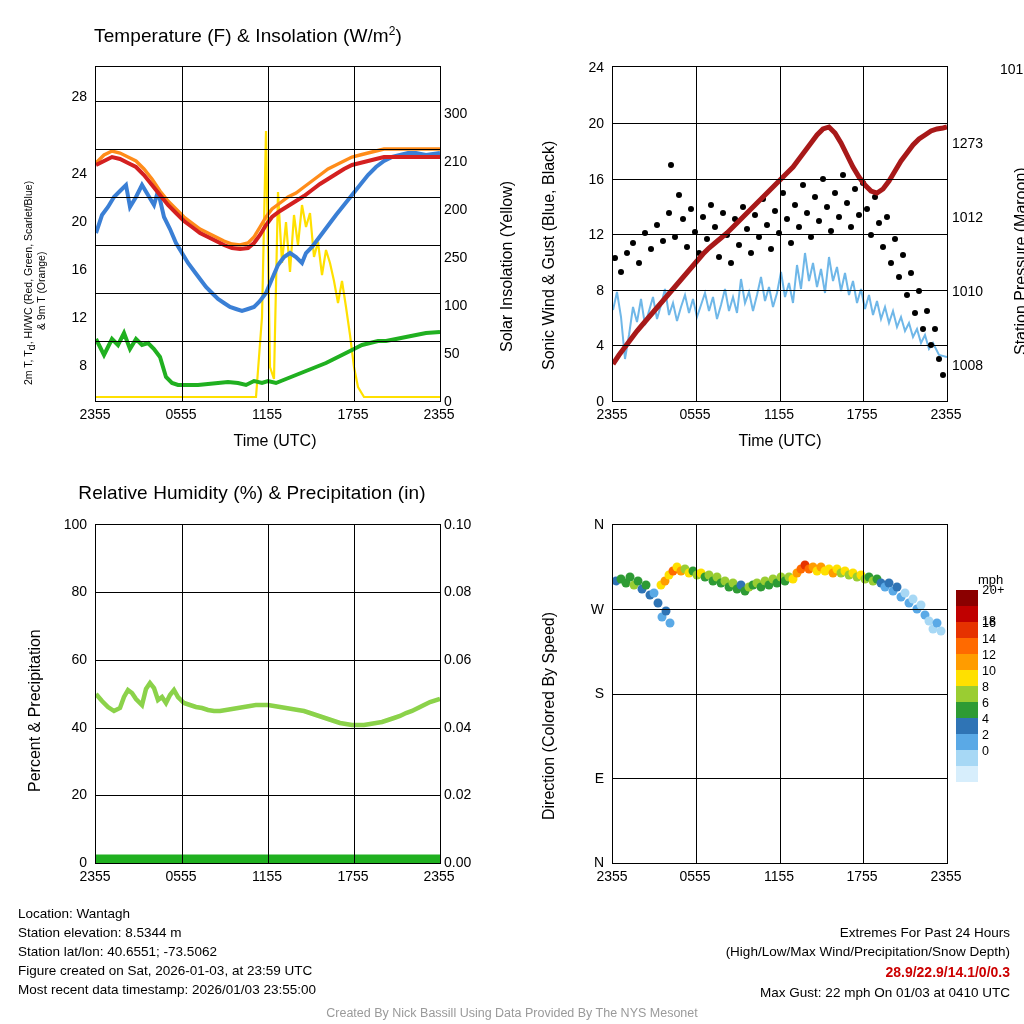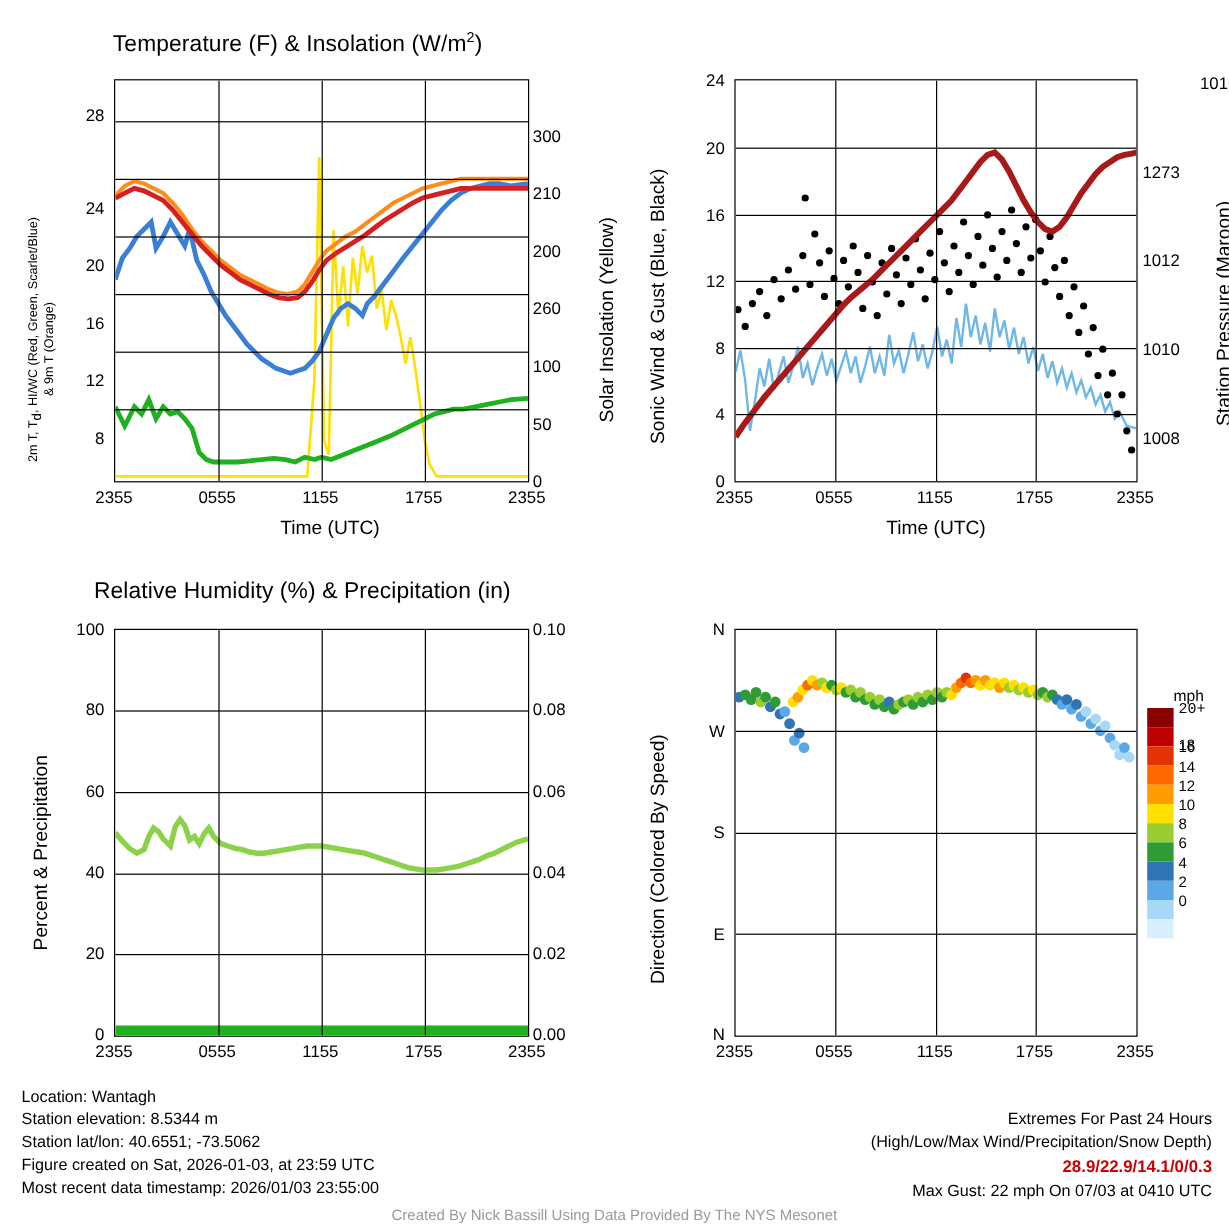--- a/index.html
+++ b/index.html
@@ -90,21 +90,21 @@
   <div class="ylab-l" style="left:43px;top:357px;">8</div>
   <div class="ylab-l" style="left:43px;top:309px;">12</div>
   <div class="ylab-l" style="left:43px;top:261px;">16</div>
   <div class="ylab-l" style="left:43px;top:213px;">20</div>
   <div class="ylab-l" style="left:43px;top:165px;">24</div>
   <div class="ylab-l" style="left:43px;top:88px;">28</div>
 
   <div class="ylab-r" style="left:444px;top:393px;">0</div>
   <div class="ylab-r" style="left:444px;top:345px;">50</div>
   <div class="ylab-r" style="left:444px;top:297px;">100</div>
-  <div class="ylab-r" style="left:444px;top:249px;">260</div>
+  <div class="ylab-r" style="left:444px;top:249px;">250</div>
   <div class="ylab-r" style="left:444px;top:201px;">200</div>
   <div class="ylab-r" style="left:444px;top:153px;">210</div>
   <div class="ylab-r" style="left:444px;top:105px;">300</div>
 
   <div class="axtitle" style="left:185px;top:432px;width:180px;">Time (UTC)</div>
 
   <div class="vtitle-small" style="left:22px;top:385px;transform:rotate(-90deg);">
     <span>2m T, T</span><span class="sub">d</span><span>, HI/WC (Red, Green, Scarlet/Blue)</span>
   </div>
   <div class="vtitle-small" style="left:35px;top:330px;transform:rotate(-90deg);">&amp; 9m T (Orange)</div>
@@ -429,15 +429,15 @@
 
 <div class="footer-left" style="top:906px;">Location: Wantagh</div>
 <div class="footer-left" style="top:925px;">Station elevation: 8.5344 m</div>
 <div class="footer-left" style="top:944px;">Station lat/lon: 40.6551; -73.5062</div>
 <div class="footer-left" style="top:963px;text-align:center;">Figure created on Sat, 2026-01-03, at 23:59 UTC</div>
 <div class="footer-left" style="top:982px;">Most recent data timestamp: 2026/01/03 23:55:00</div>
 
 <div class="footer-right" style="top:925px;">Extremes For Past 24 Hours</div>
 <div class="footer-right" style="top:944px;">(High/Low/Max Wind/Precipitation/Snow Depth)</div>
 <div class="footer-right red-extreme" style="top:964px;">28.9/22.9/14.1/0/0.3</div>
-<div class="footer-right" style="top:985px;">Max Gust: 22 mph On 07/03 at 0410 UTC</div>
+<div class="footer-right" style="top:985px;">Max Gust: 22 mph On 01/03 at 0410 UTC</div>
 
 <div class="credit" style="top:1006px;">Created By Nick Bassill Using Data Provided By The NYS Mesonet</div>
 
 </body></html>

